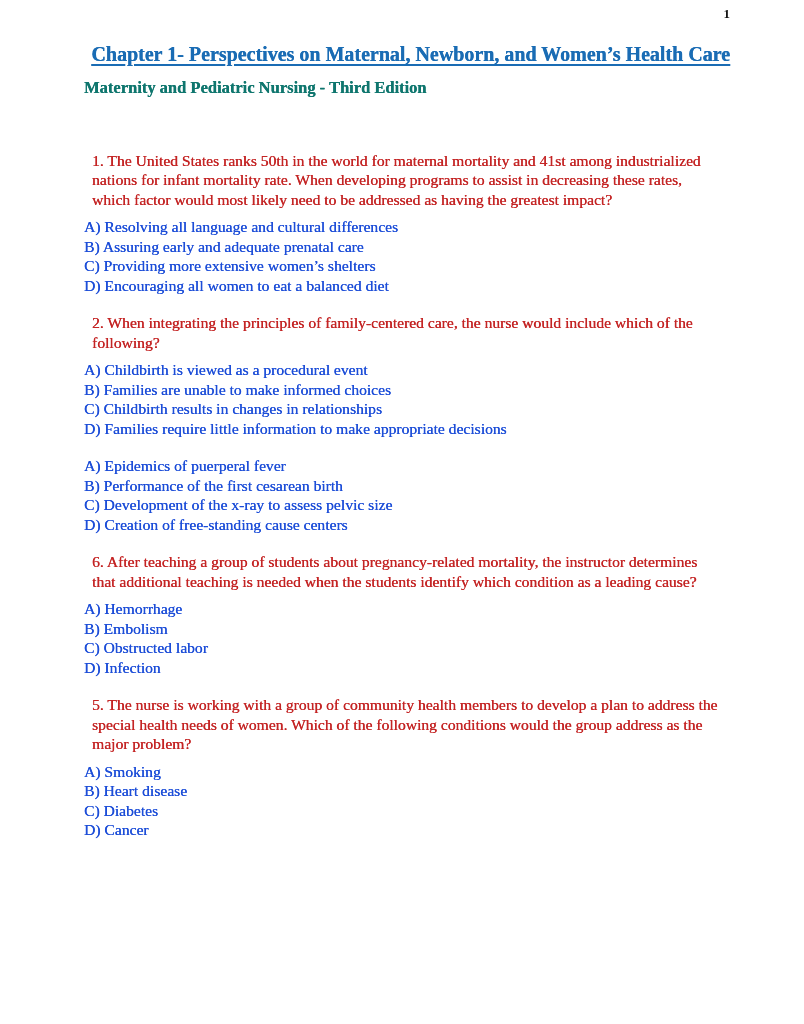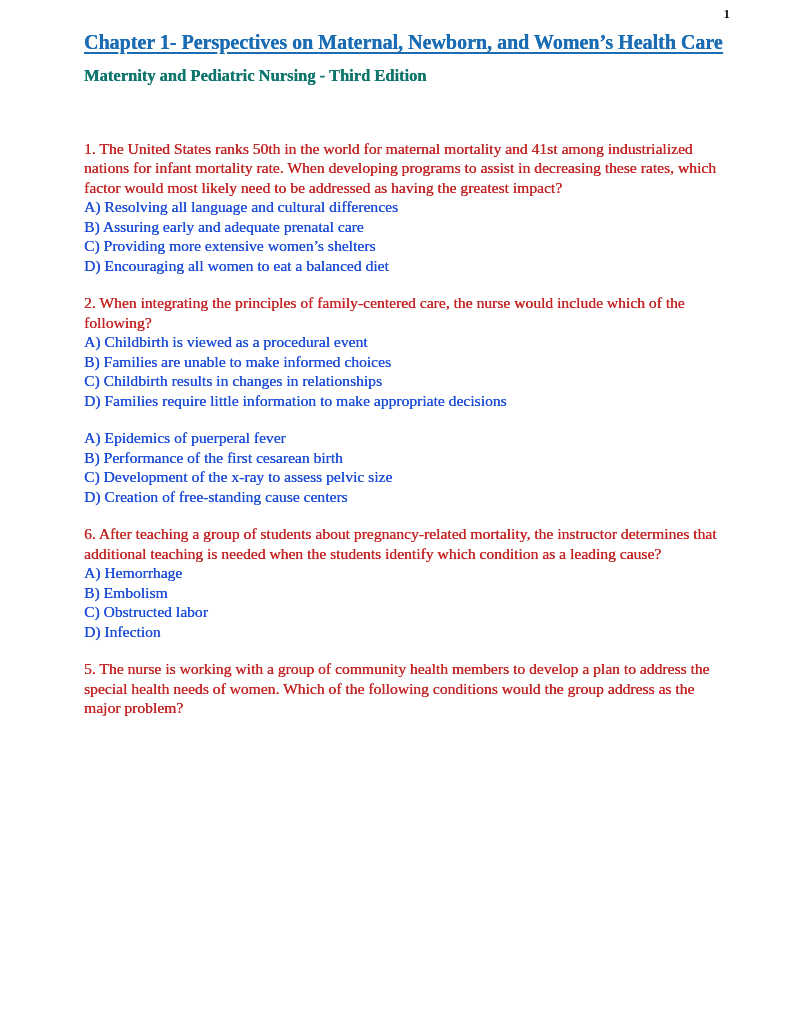--- a/index.html
+++ b/index.html
@@ -23,46 +23,47 @@
     right: 74px;
     font-size: 13px;
     font-weight: bold;
     color: #111111;
   }
   .content {
     padding: 0 74px 0 84px;
   }
   .chapter-title {
     margin: 0;
-    padding-top: 30px;
+    padding-top: 42px;
     font-size: 20px;
     font-weight: bold;
     color: #1a6cb4;
     text-decoration: underline;
     text-decoration-thickness: 2px;
     text-underline-offset: 3px;
     text-shadow: 0.3px 0 0 currentColor;
     line-height: 1.2;
+    text-align: right;
   }
   .book-subtitle {
     margin: 13px 0 0 0;
     font-size: 16.5px;
     font-weight: bold;
     color: #0f766e;
     text-shadow: 0.25px 0 0 currentColor;
     line-height: 1.15;
   }
   .questions {
     margin-top: 53px;
   }
   .question-block {
     margin: 0 0 18px 0;
   }
   .question-text {
-    margin: 0;
+    margin: 8px;
     font-size: 15.6px;
     line-height: 19.5px;
     color: #c42525;
     text-shadow: 0.3px 0 0 currentColor;
   }
   .option {
     margin: 0;
     font-size: 15.6px;
     line-height: 19.5px;
     color: #1d4ed8;
@@ -115,16 +116,22 @@
     <div class="options">
             <p class="option">A) Hemorrhage</p>
             <p class="option">B) Embolism</p>
             <p class="option">C) Obstructed labor</p>
             <p class="option">D) Infection</p>
           </div>
   </section>
 
   <section class="question-block">
     <p class="question-text">5. The nurse is working with a group of community health members to develop a plan to address the special health needs of women. Which of the following conditions would the group address as the major problem?</p>
+    <div class="options">
+            <p class="option">A) Smoking</p>
+            <p class="option">B) Heart disease</p>
+            <p class="option">C) Diabetes</p>
+            <p class="option">D) Cancer</p>
+          </div>
   </section>
 </div>
   </div>
 </div>
 
 </body></html>

